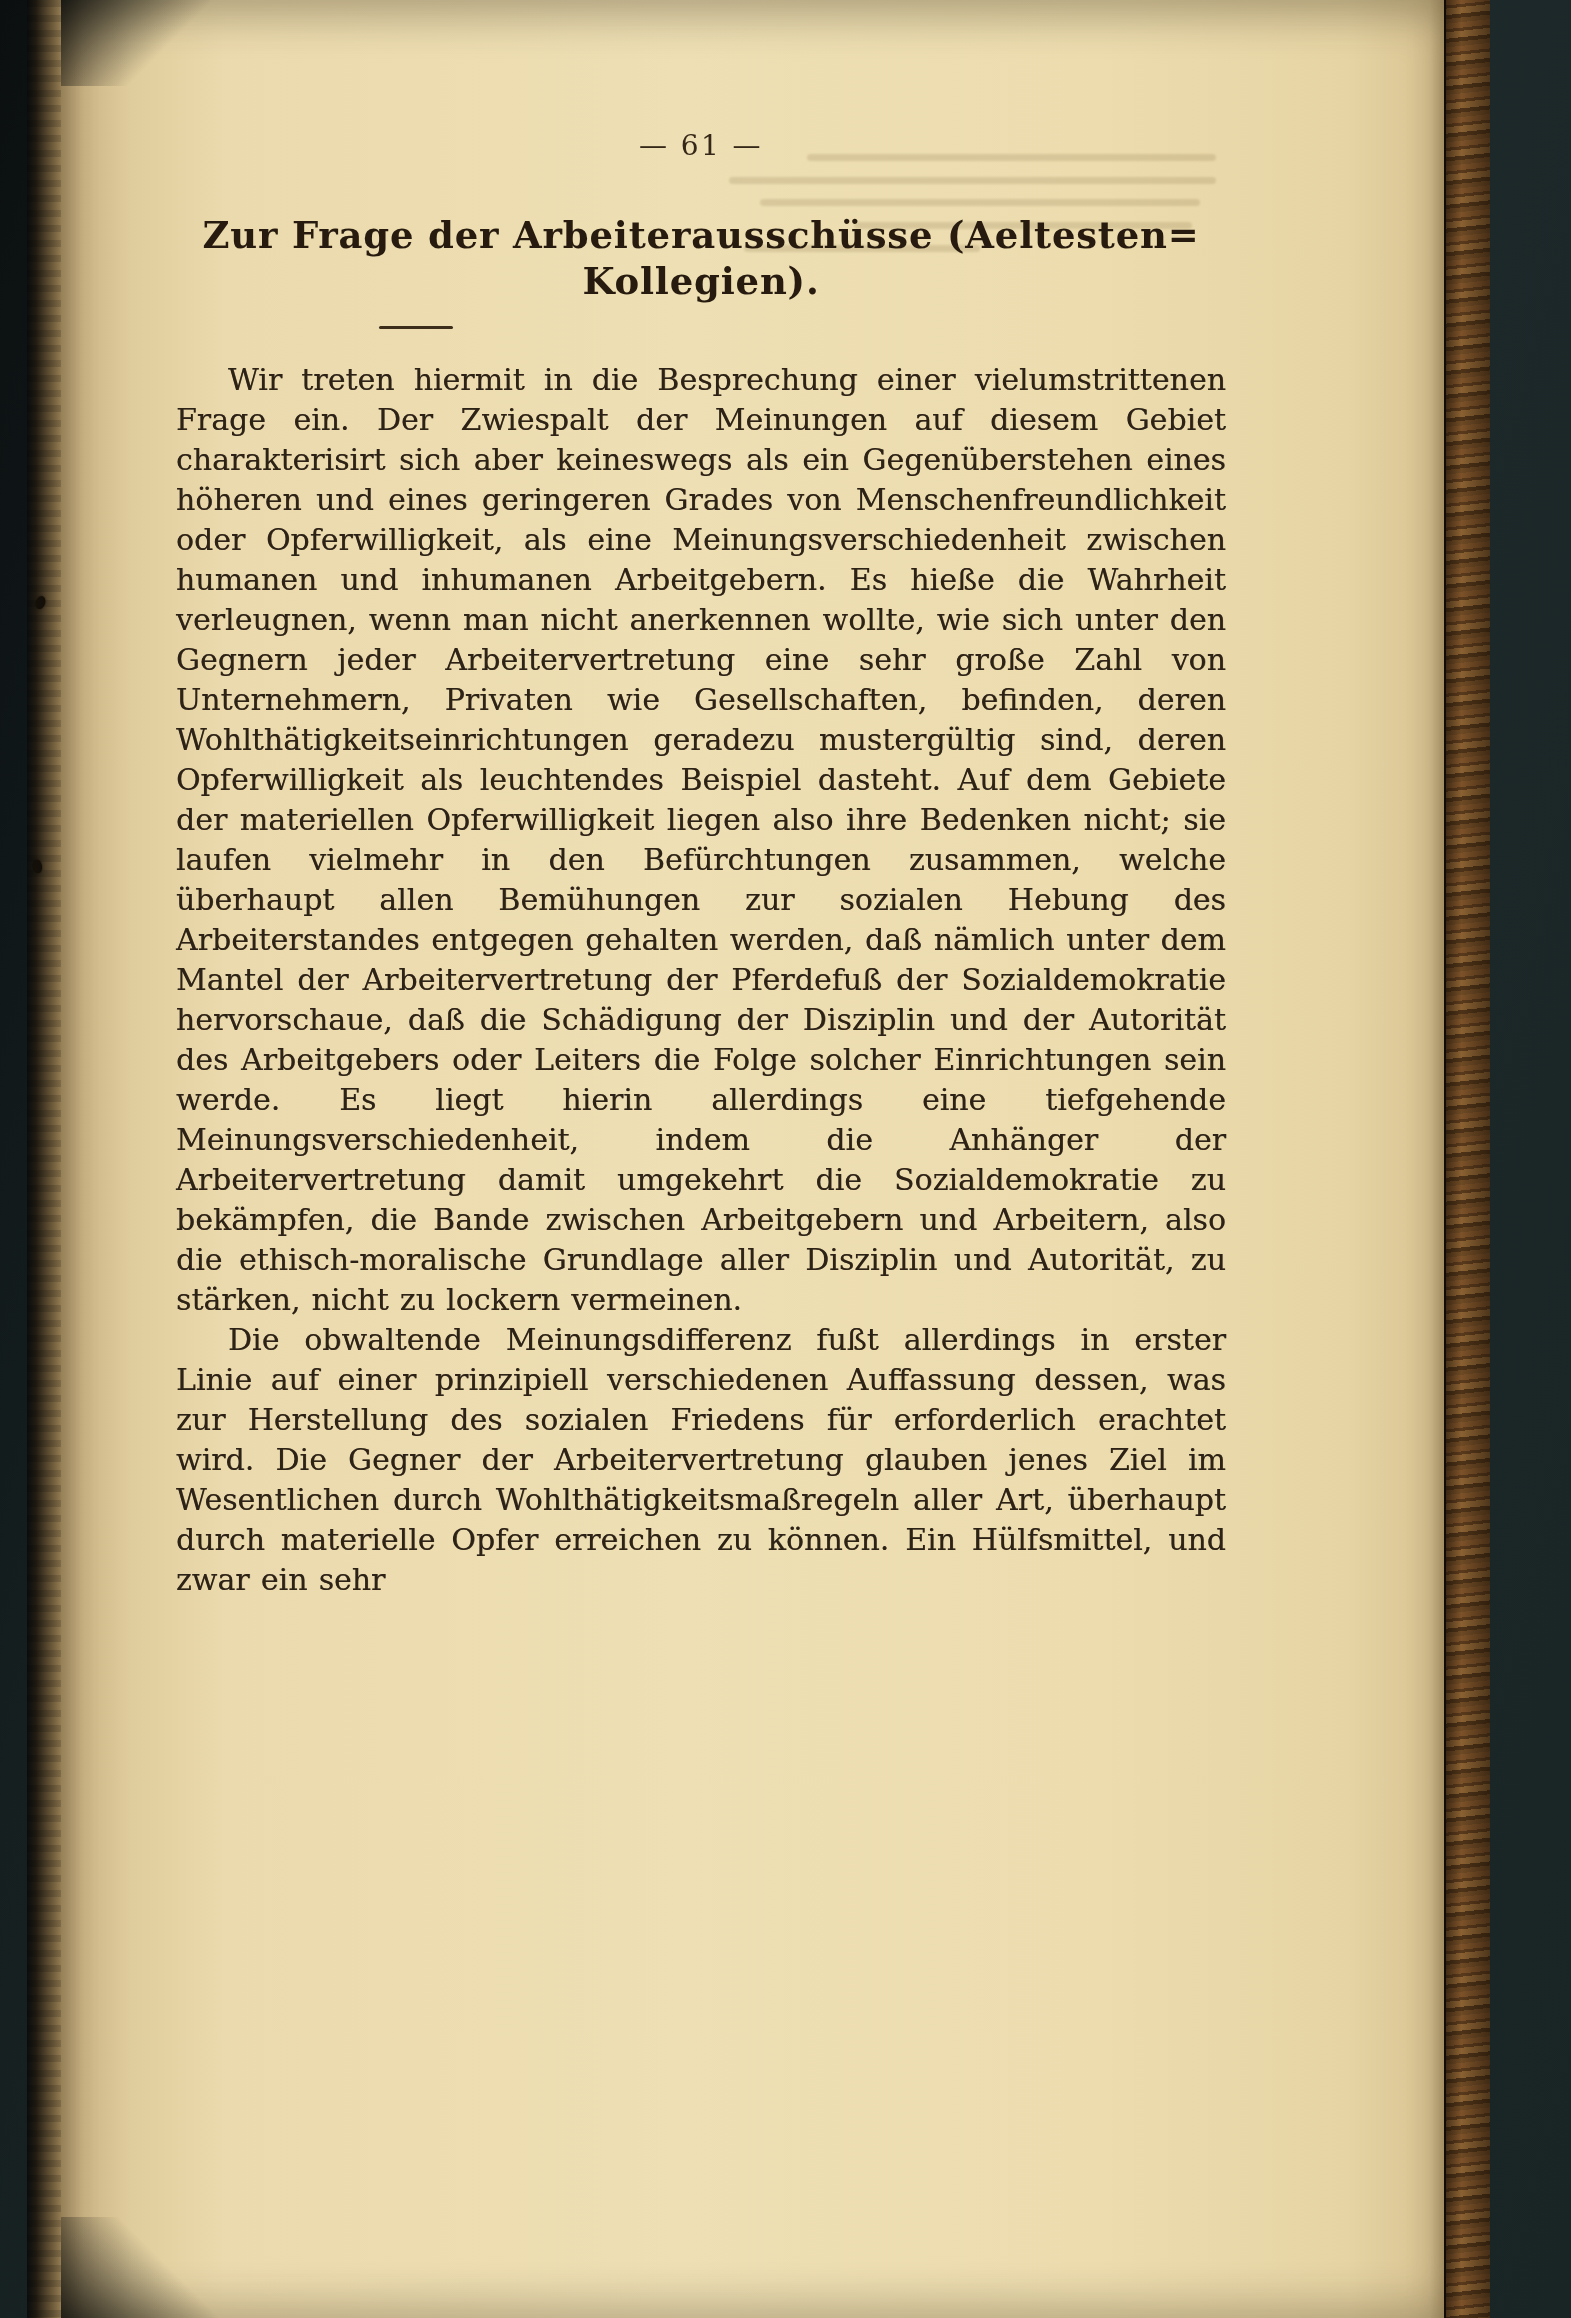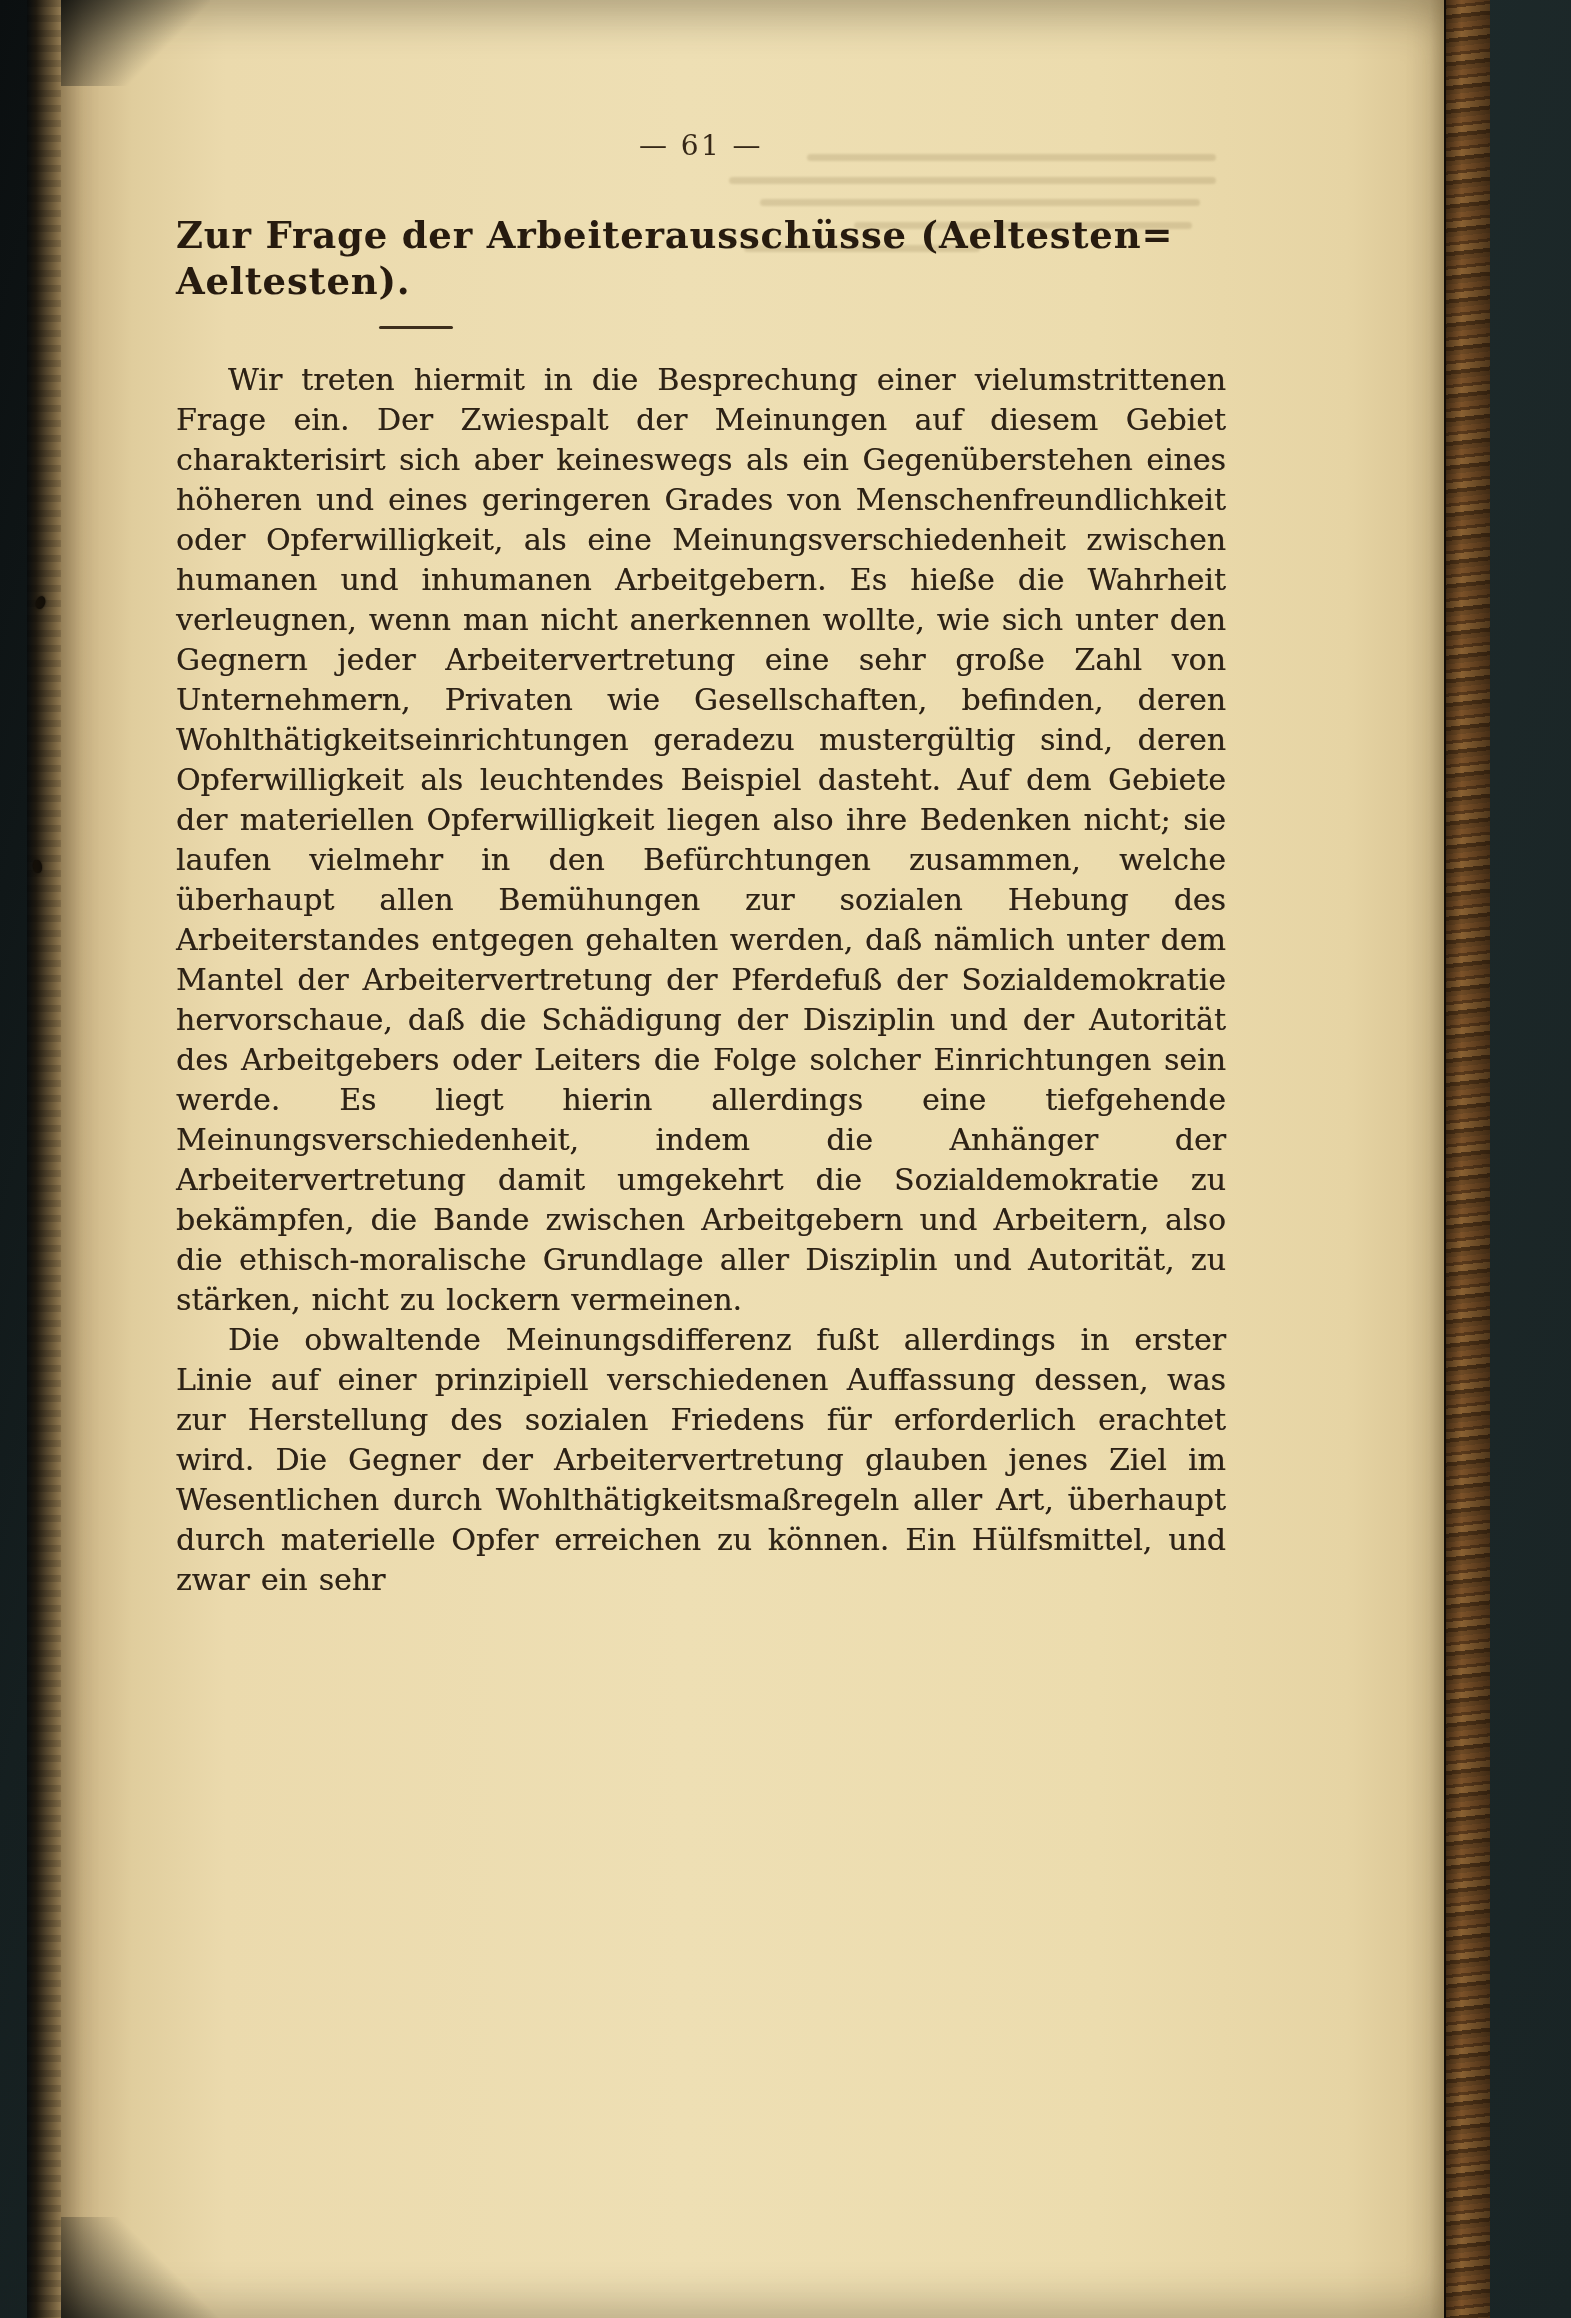--- a/index.html
+++ b/index.html
@@ -96,20 +96,21 @@
   }
   .pagenum {
     margin-top: 115px;
     text-align: center;
     font-size: 28px;
     letter-spacing: 2.4px;
     color: #362818;
   }
   .heading {
     margin: 50px 0 0 0;
+    text-align: center;
     font-size: 37px;
     line-height: 46px;
     font-weight: bold;
     color: #271b0f;
     letter-spacing: 0.8px;
   }
   .heading .hl { display: block; }
   .rule {
     margin: 22px 0 0 203px;
     width: 74px;
@@ -163,21 +164,21 @@
         <i></i>
         <i></i>
         <i></i>
     </div>
 
     <div class="textblock">
       <div class="pagenum">— 61 —</div>
 
       <h1 class="heading">
         <span class="hl">Zur Frage der Arbeiterausschüsse (Aeltesten=</span>
-        <span class="hl">Aeltesten).</span>
+        <span class="hl">Kollegien).</span>
       </h1>
 
       <div class="rule"></div>
 
       <p class="para first">Wir treten hiermit in die Besprechung einer vielumstrittenen Frage ein. Der Zwiespalt der Meinungen auf diesem Gebiet charakterisirt sich aber keineswegs als ein Gegenüberstehen eines höheren und eines geringeren Grades von Menschenfreundlichkeit oder Opferwilligkeit, als eine Meinungsverschiedenheit zwischen humanen und inhumanen Arbeitgebern. Es hieße die Wahrheit verleugnen, wenn man nicht anerkennen wollte, wie sich unter den Gegnern jeder Arbeitervertretung eine sehr große Zahl von Unternehmern, Privaten wie Gesellschaften, befinden, deren Wohlthätigkeitseinrichtungen geradezu mustergültig sind, deren Opferwilligkeit als leuchtendes Beispiel dasteht. Auf dem Gebiete der materiellen Opferwilligkeit liegen also ihre Bedenken nicht; sie laufen vielmehr in den Befürchtungen zusammen, welche überhaupt allen Bemühungen zur sozialen Hebung des Arbeiterstandes entgegen gehalten werden, daß nämlich unter dem Mantel der Arbeitervertretung der Pferdefuß der Sozialdemokratie hervorschaue, daß die Schädigung der Disziplin und der Autorität des Arbeitgebers oder Leiters die Folge solcher Einrichtungen sein werde. Es liegt hierin allerdings eine tiefgehende Meinungsverschiedenheit, indem die Anhänger der Arbeitervertretung damit umgekehrt die Sozialdemokratie zu bekämpfen, die Bande zwischen Arbeitgebern und Arbeitern, also die ethisch-moralische Grundlage aller Disziplin und Autorität, zu stärken, nicht zu lockern vermeinen.</p>
 
       <p class="para">Die obwaltende Meinungsdifferenz fußt allerdings in erster Linie auf einer prinzipiell verschiedenen Auffassung dessen, was zur Herstellung des sozialen Friedens für erforderlich erachtet wird. Die Gegner der Arbeitervertretung glauben jenes Ziel im Wesentlichen durch Wohlthätigkeitsmaßregeln aller Art, überhaupt durch materielle Opfer erreichen zu können. Ein Hülfsmittel, und zwar ein sehr</p>
     </div>
   </div>
 

